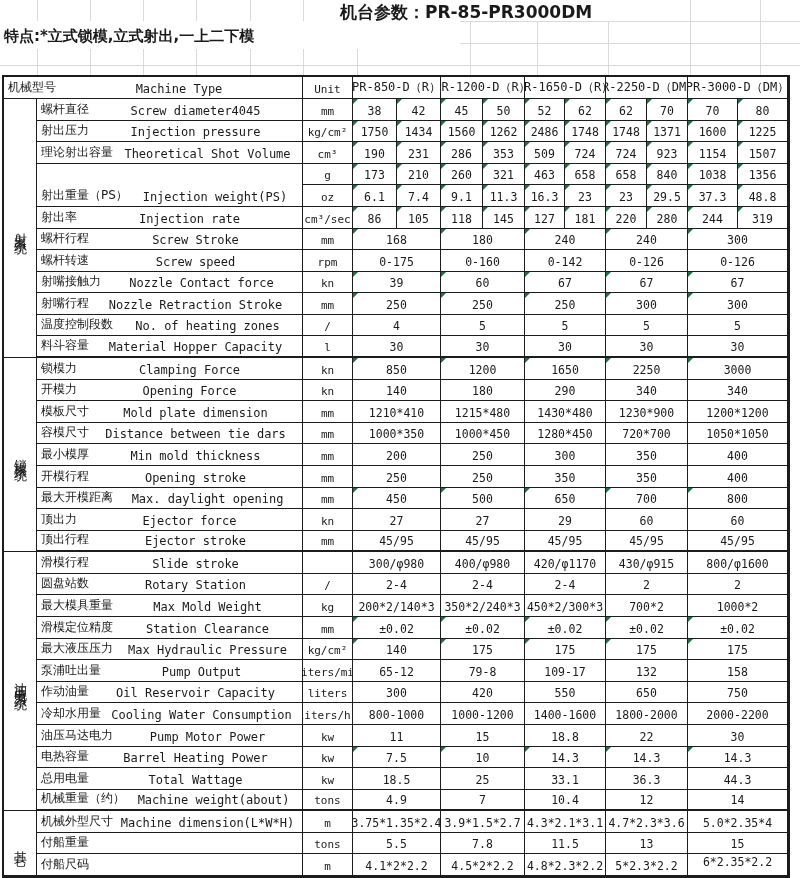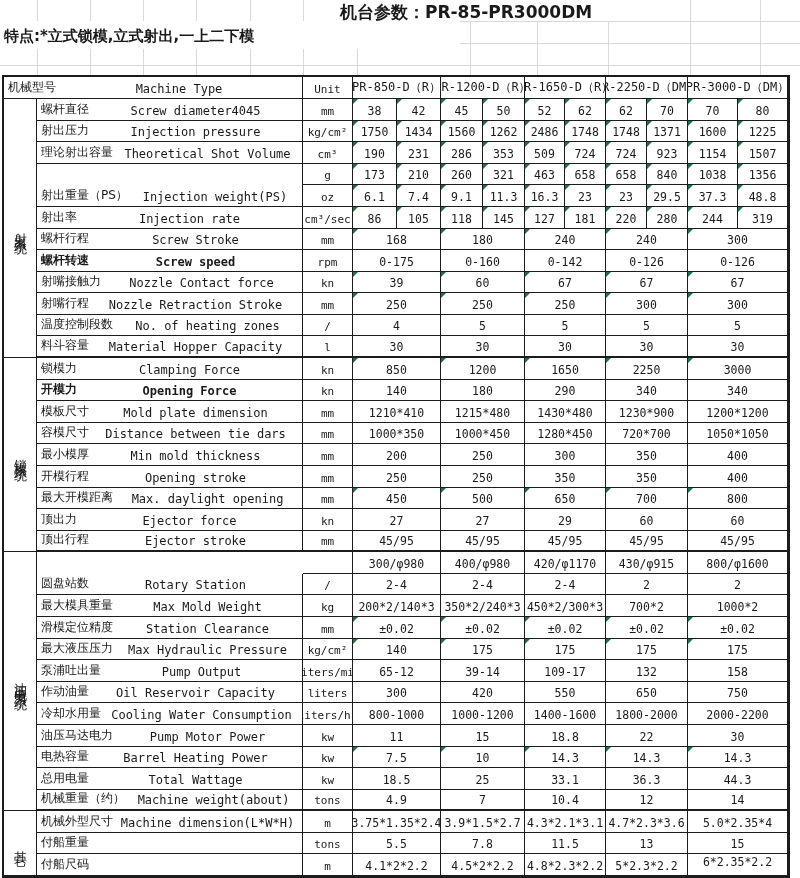--- a/index.html
+++ b/index.html
@@ -164,21 +164,21 @@
       <div class="c lbl" style="grid-area: 8 / 2;">
         <span class="zh">螺杆行程</span>
         <span class="en">Screw Stroke</span>
       </div>
       <div class="c unit" style="grid-area: 8 / 3;">mm</div>
       <div class="c tri " style="grid-area: 8 / 4 / auto / span 2;">168</div>
       <div class="c tri " style="grid-area: 8 / 6 / auto / span 2;">180</div>
       <div class="c tri " style="grid-area: 8 / 8 / auto / span 2;">240</div>
       <div class="c tri " style="grid-area: 8 / 10 / auto / span 2;">240</div>
       <div class="c tri " style="grid-area: 8 / 12 / auto / span 2;">300</div>
-      <div class="c lbl" style="grid-area: 9 / 2; font-weight: bold;">
+      <div class="c lbl" style="grid-area: 9 / 2;">
         <span class="zh">螺杆转速</span>
         <span class="en">Screw speed</span>
       </div>
       <div class="c unit" style="grid-area: 9 / 3;">rpm</div>
       <div class="c " style="grid-area: 9 / 4 / auto / span 2;">0-175</div>
       <div class="c " style="grid-area: 9 / 6 / auto / span 2;">0-160</div>
       <div class="c " style="grid-area: 9 / 8 / auto / span 2;">0-142</div>
       <div class="c " style="grid-area: 9 / 10 / auto / span 2;">0-126</div>
       <div class="c " style="grid-area: 9 / 12 / auto / span 2;">0-126</div>
       <div class="c lbl" style="grid-area: 10 / 2;">
@@ -225,21 +225,21 @@
       <div class="c lbl" style="grid-area: 14 / 2;">
         <span class="zh">锁模力</span>
         <span class="en">Clamping Force</span>
       </div>
       <div class="c unit" style="grid-area: 14 / 3;">kn</div>
       <div class="c tri " style="grid-area: 14 / 4 / auto / span 2;">850</div>
       <div class="c tri " style="grid-area: 14 / 6 / auto / span 2;">1200</div>
       <div class="c tri " style="grid-area: 14 / 8 / auto / span 2;">1650</div>
       <div class="c tri " style="grid-area: 14 / 10 / auto / span 2;">2250</div>
       <div class="c tri " style="grid-area: 14 / 12 / auto / span 2;">3000</div>
-      <div class="c lbl" style="grid-area: 15 / 2; font-weight: bold;">
+      <div class="c lbl" style="grid-area: 15 / 2;">
         <span class="zh">开模力</span>
         <span class="en">Opening  Force</span>
       </div>
       <div class="c unit" style="grid-area: 15 / 3;">kn</div>
       <div class="c " style="grid-area: 15 / 4 / auto / span 2;">140</div>
       <div class="c " style="grid-area: 15 / 6 / auto / span 2;">180</div>
       <div class="c " style="grid-area: 15 / 8 / auto / span 2;">290</div>
       <div class="c " style="grid-area: 15 / 10 / auto / span 2;">340</div>
       <div class="c " style="grid-area: 15 / 12 / auto / span 2;">340</div>
       <div class="c lbl" style="grid-area: 16 / 2;">
@@ -306,20 +306,24 @@
         <span class="zh">顶出行程</span>
         <span class="en">Ejector stroke</span>
       </div>
       <div class="c unit tb" style="grid-area: 22 / 3;">mm</div>
       <div class="c tb" style="grid-area: 22 / 4 / auto / span 2;">45/95</div>
       <div class="c tb" style="grid-area: 22 / 6 / auto / span 2;">45/95</div>
       <div class="c tb" style="grid-area: 22 / 8 / auto / span 2;">45/95</div>
       <div class="c tb" style="grid-area: 22 / 10 / auto / span 2;">45/95</div>
       <div class="c tb" style="grid-area: 22 / 12 / auto / span 2;">45/95</div>
       <div class="c sec" style="grid-area: 23 / 1 / span 12;">油压电力系统</div>
+      <div class="c lbl" style="grid-area: 23 / 2;">
+        <span class="zh">滑模行程</span>
+        <span class="en">Slide stroke</span>
+      </div>
       <div class="c unit" style="grid-area: 23 / 3;"></div>
       <div class="c " style="grid-area: 23 / 4 / auto / span 2;">300/φ980</div>
       <div class="c " style="grid-area: 23 / 6 / auto / span 2;">400/φ980</div>
       <div class="c " style="grid-area: 23 / 8 / auto / span 2;">420/φ1170</div>
       <div class="c " style="grid-area: 23 / 10 / auto / span 2;">430/φ915</div>
       <div class="c " style="grid-area: 23 / 12 / auto / span 2;">800/φ1600</div>
       <div class="c lbl" style="grid-area: 24 / 2;">
         <span class="zh">圆盘站数</span>
         <span class="en">Rotary Station</span>
       </div>
@@ -358,21 +362,21 @@
       <div class="c tri " style="grid-area: 27 / 6 / auto / span 2;">175</div>
       <div class="c tri " style="grid-area: 27 / 8 / auto / span 2;">175</div>
       <div class="c tri " style="grid-area: 27 / 10 / auto / span 2;">175</div>
       <div class="c tri " style="grid-area: 27 / 12 / auto / span 2;">175</div>
       <div class="c lbl" style="grid-area: 28 / 2;">
         <span class="zh">泵浦吐出量</span>
         <span class="en">Pump Output</span>
       </div>
       <div class="c unit" style="grid-area: 28 / 3;">liters/min</div>
       <div class="c " style="grid-area: 28 / 4 / auto / span 2;">65-12</div>
-      <div class="c " style="grid-area: 28 / 6 / auto / span 2;">39-14</div>
+      <div class="c " style="grid-area: 28 / 6 / auto / span 2;">79-8</div>
       <div class="c " style="grid-area: 28 / 8 / auto / span 2;">109-17</div>
       <div class="c " style="grid-area: 28 / 10 / auto / span 2;">132</div>
       <div class="c " style="grid-area: 28 / 12 / auto / span 2;">158</div>
       <div class="c lbl" style="grid-area: 29 / 2;">
         <span class="zh">作动油量</span>
         <span class="en">Oil Reservoir Capacity</span>
       </div>
       <div class="c unit" style="grid-area: 29 / 3;">liters</div>
       <div class="c " style="grid-area: 29 / 4 / auto / span 2;">300</div>
       <div class="c " style="grid-area: 29 / 6 / auto / span 2;">420</div>

